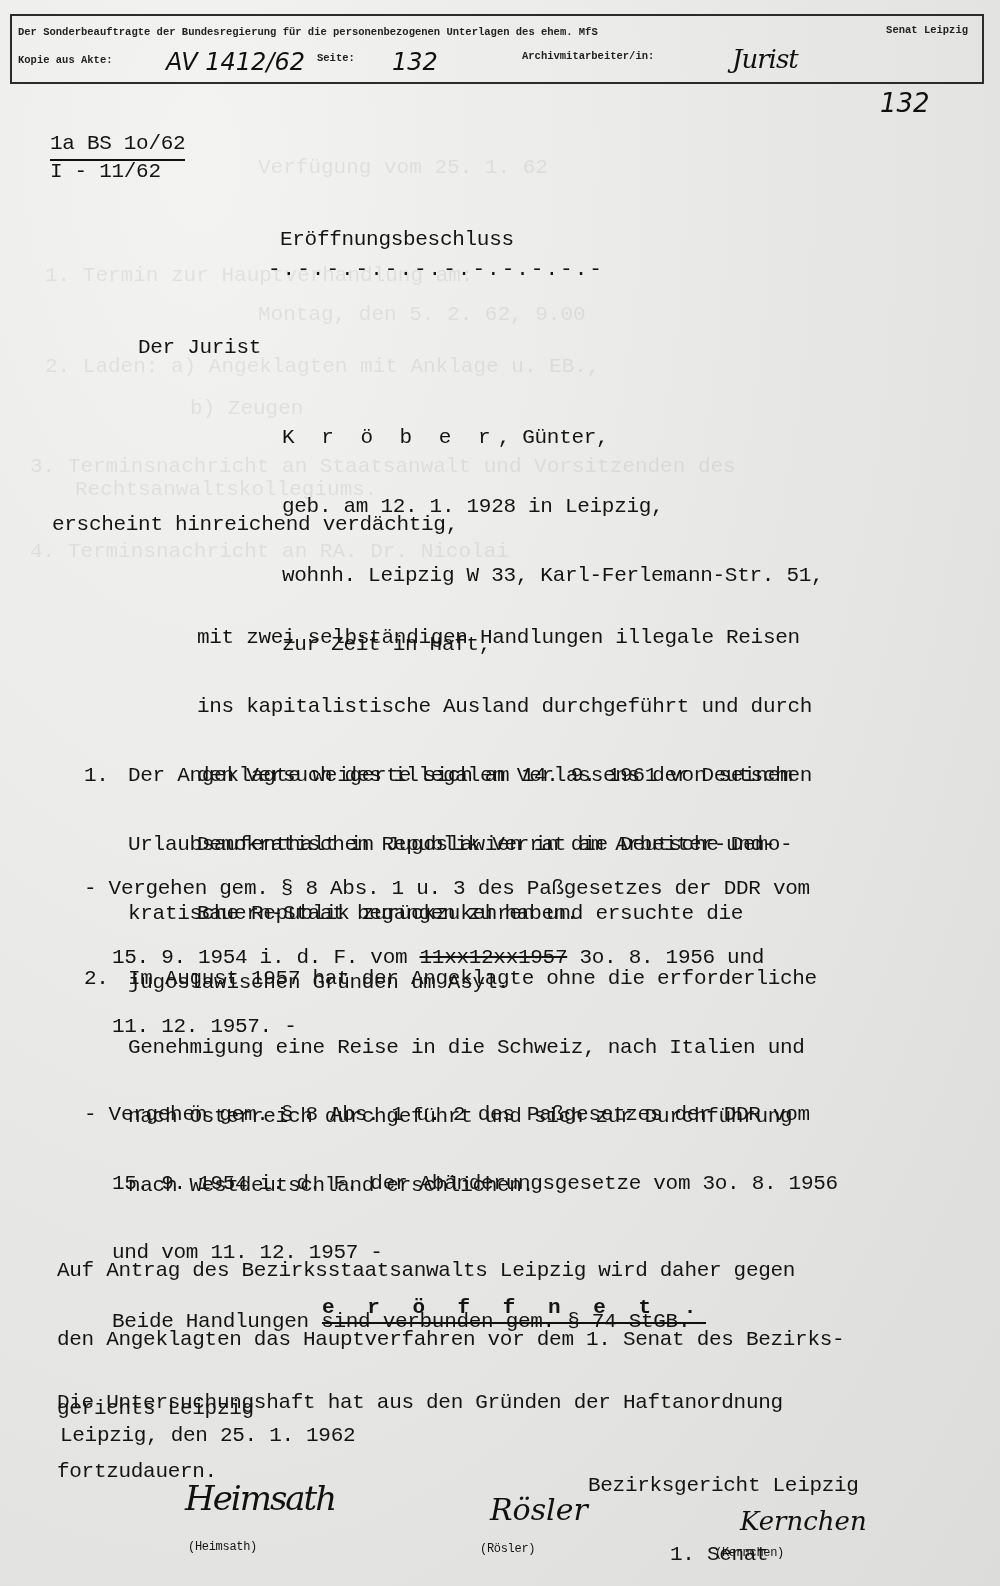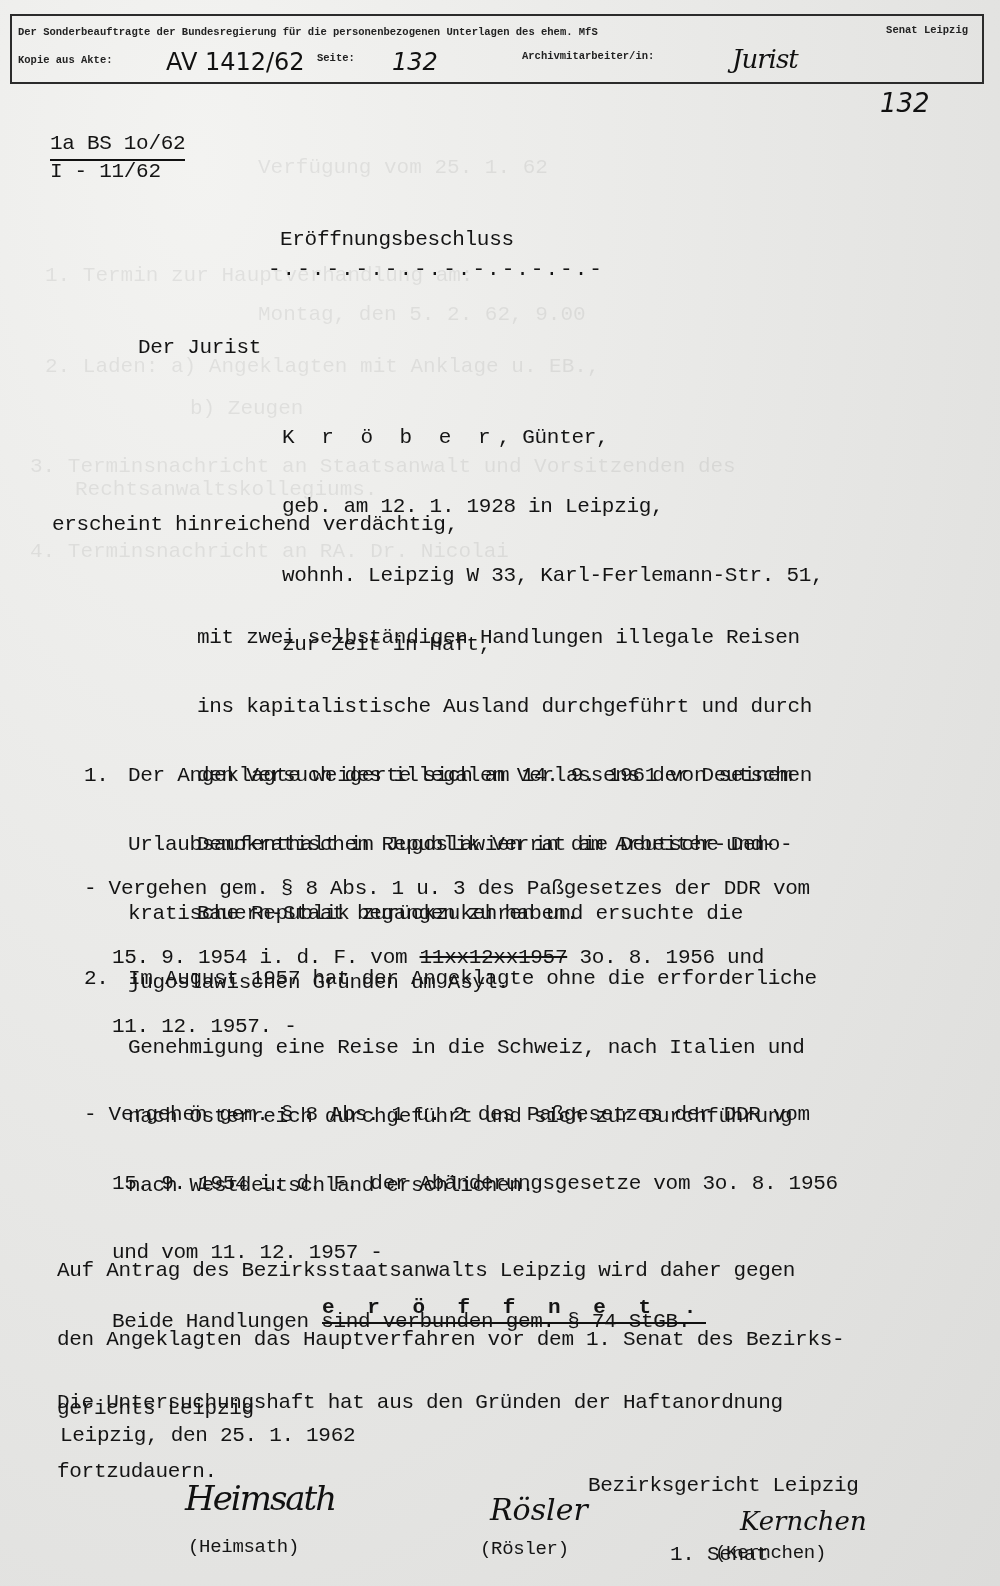--- a/index.html
+++ b/index.html
@@ -16,21 +16,21 @@
       radial-gradient(ellipse at 20% 10%, #f3f3f1 0%, #e9e9e7 45%, #dcdcda 100%);
   }
   .stamp {
     position: absolute; left: 10px; top: 14px; width: 974px; height: 70px;
     border: 2px solid #2b2b2b; box-sizing: border-box;
     font-size: 10.5px; font-weight: bold; color: #222;
   }
   .stamp .l1 { position: absolute; left: 6px; top: 10px; }
   .stamp .arch { position: absolute; right: 14px; top: 8px; }
   .stamp .l2 { position: absolute; left: 6px; top: 38px; }
-  .stamp .akte-hw { position: absolute; left: 154px; top: 32px; font-family: "DejaVu Sans", sans-serif; font-weight: normal; font-size: 24px; color: #111; }
+  .stamp .akte-hw { position: absolute; left: 154px; top: 32px; font-family: "DejaVu Sans", sans-serif; font-weight: normal; font-size: 24px; color: #111; font-style: italic; }
   .stamp .seite-lbl { position: absolute; left: 305px; top: 36px; }
   .stamp .seite-hw { position: absolute; left: 380px; top: 32px; font-family: "DejaVu Sans", sans-serif; font-weight: normal; font-size: 24px; font-style: italic; color: #111;}
   .stamp .mit-lbl { position: absolute; left: 510px; top: 34px; }
   .stamp .mit-hw { position: absolute; left: 720px; top: 28px; font-family: "DejaVu Serif", serif; font-weight: normal; font-size: 26px; font-style: italic; color: #111; letter-spacing: -1px;}
   .pageno-hw { position: absolute; left: 880px; top: 88px; font-family: "DejaVu Sans", sans-serif; font-style: italic; font-size: 26px; color: #111; }
 
   .t { position: absolute; font-size: 21px; line-height: 23px; white-space: pre; letter-spacing: -0.3px; }
   .ref1 { left: 50px; top: 132px; border-bottom: 2px solid #111; padding-bottom: 4px; }
   .ref2 { left: 50px; top: 160px; }
   .title { left: 280px; top: 228px; }
@@ -53,21 +53,21 @@
   .antrag { left: 57px; top: 1213px; }
   .eroeffnet { left: 322px; top: 1296px; letter-spacing: 10px; border-bottom: 2px solid #111; padding-bottom: 3px; font-weight: bold; }
   .haft { left: 57px; top: 1345px; }
   .place { left: 60px; top: 1424px; }
   .court { left: 588px; top: 1428px; }
   .court .c2 { padding-left: 82px; }
   .sig { position: absolute; font-family: "DejaVu Serif", serif; font-style: italic; font-size: 34px; color: #111; }
   .sig1 { left: 185px; top: 1478px; letter-spacing: -2px; }
   .sig2 { left: 490px; top: 1492px; font-size: 30px; }
   .sig3 { left: 740px; top: 1506px; font-size: 26px; }
-  .name { position: absolute; font-size: 19px; }
+  .name { position: absolute; font-size: 12px; }
   .n1 { left: 188px; top: 1536px; }
   .n2 { left: 480px; top: 1538px; }
   .n3 { left: 715px; top: 1542px; }
   .ghost { position: absolute; color: rgba(0,0,0,0.07); font-size: 21px; white-space: pre; }
 </style>
 </head>
 <body>
 
 <div class="paper">
 

